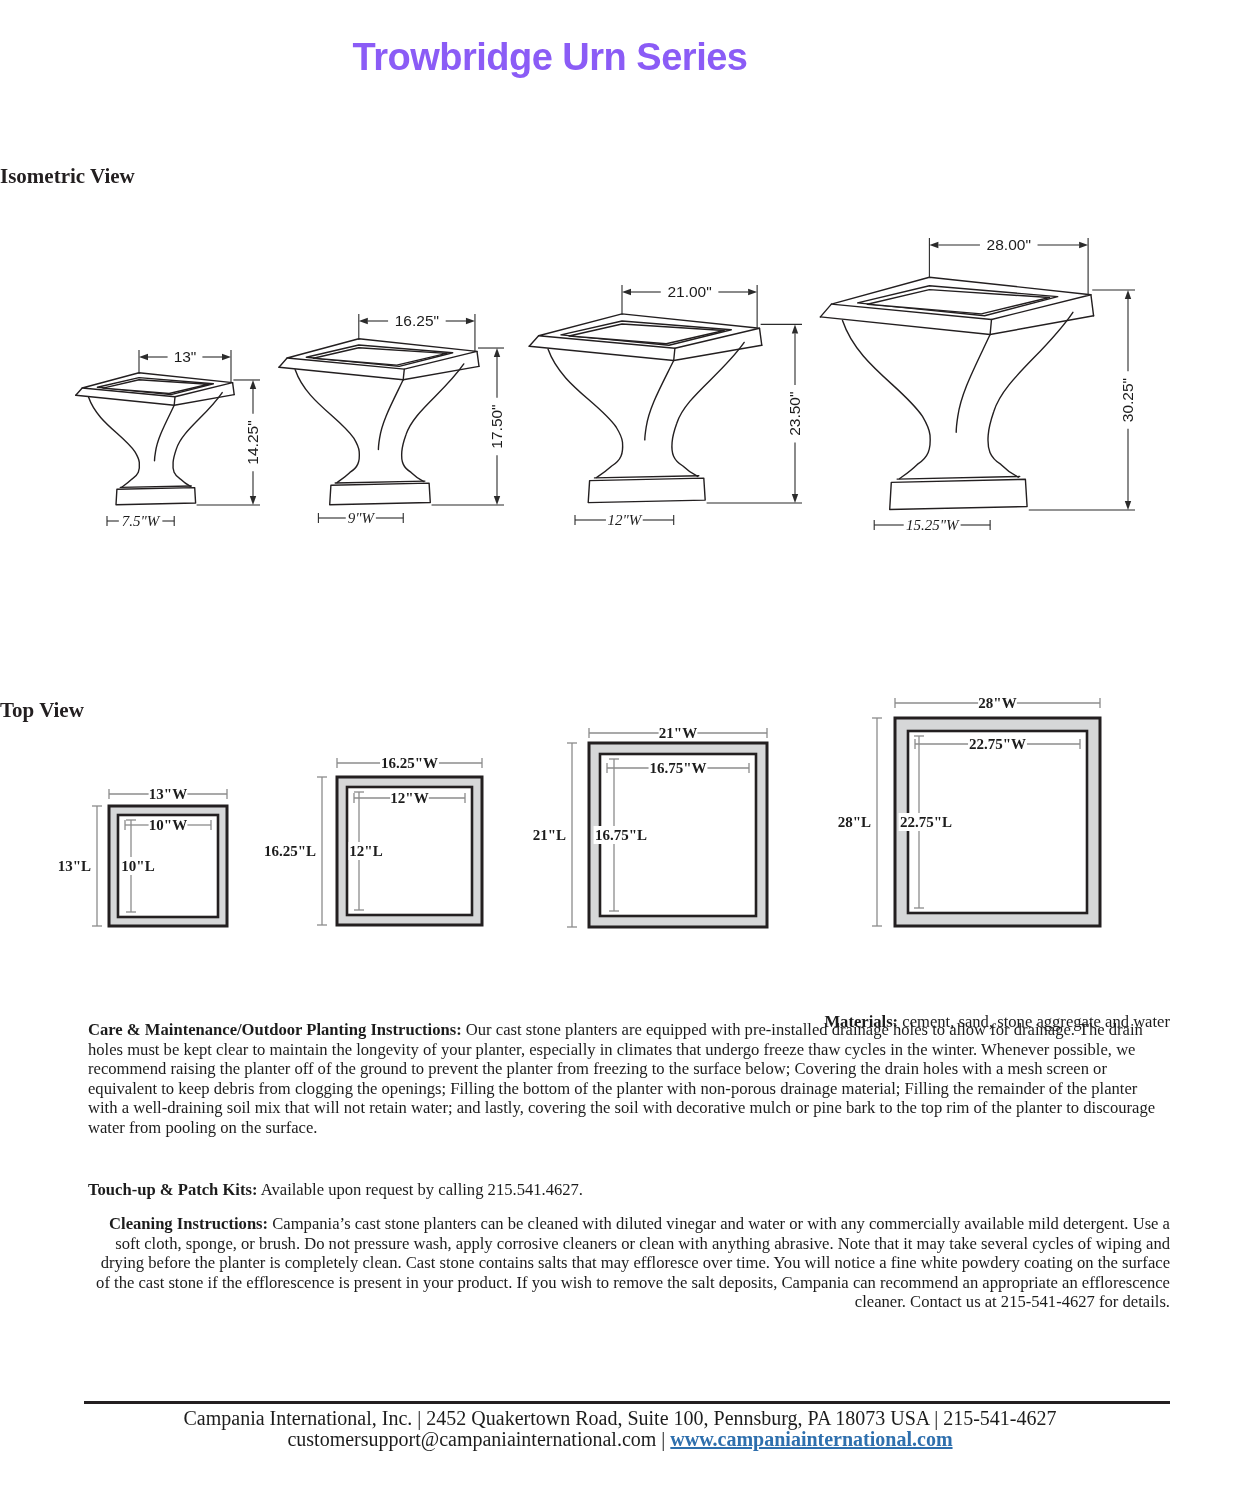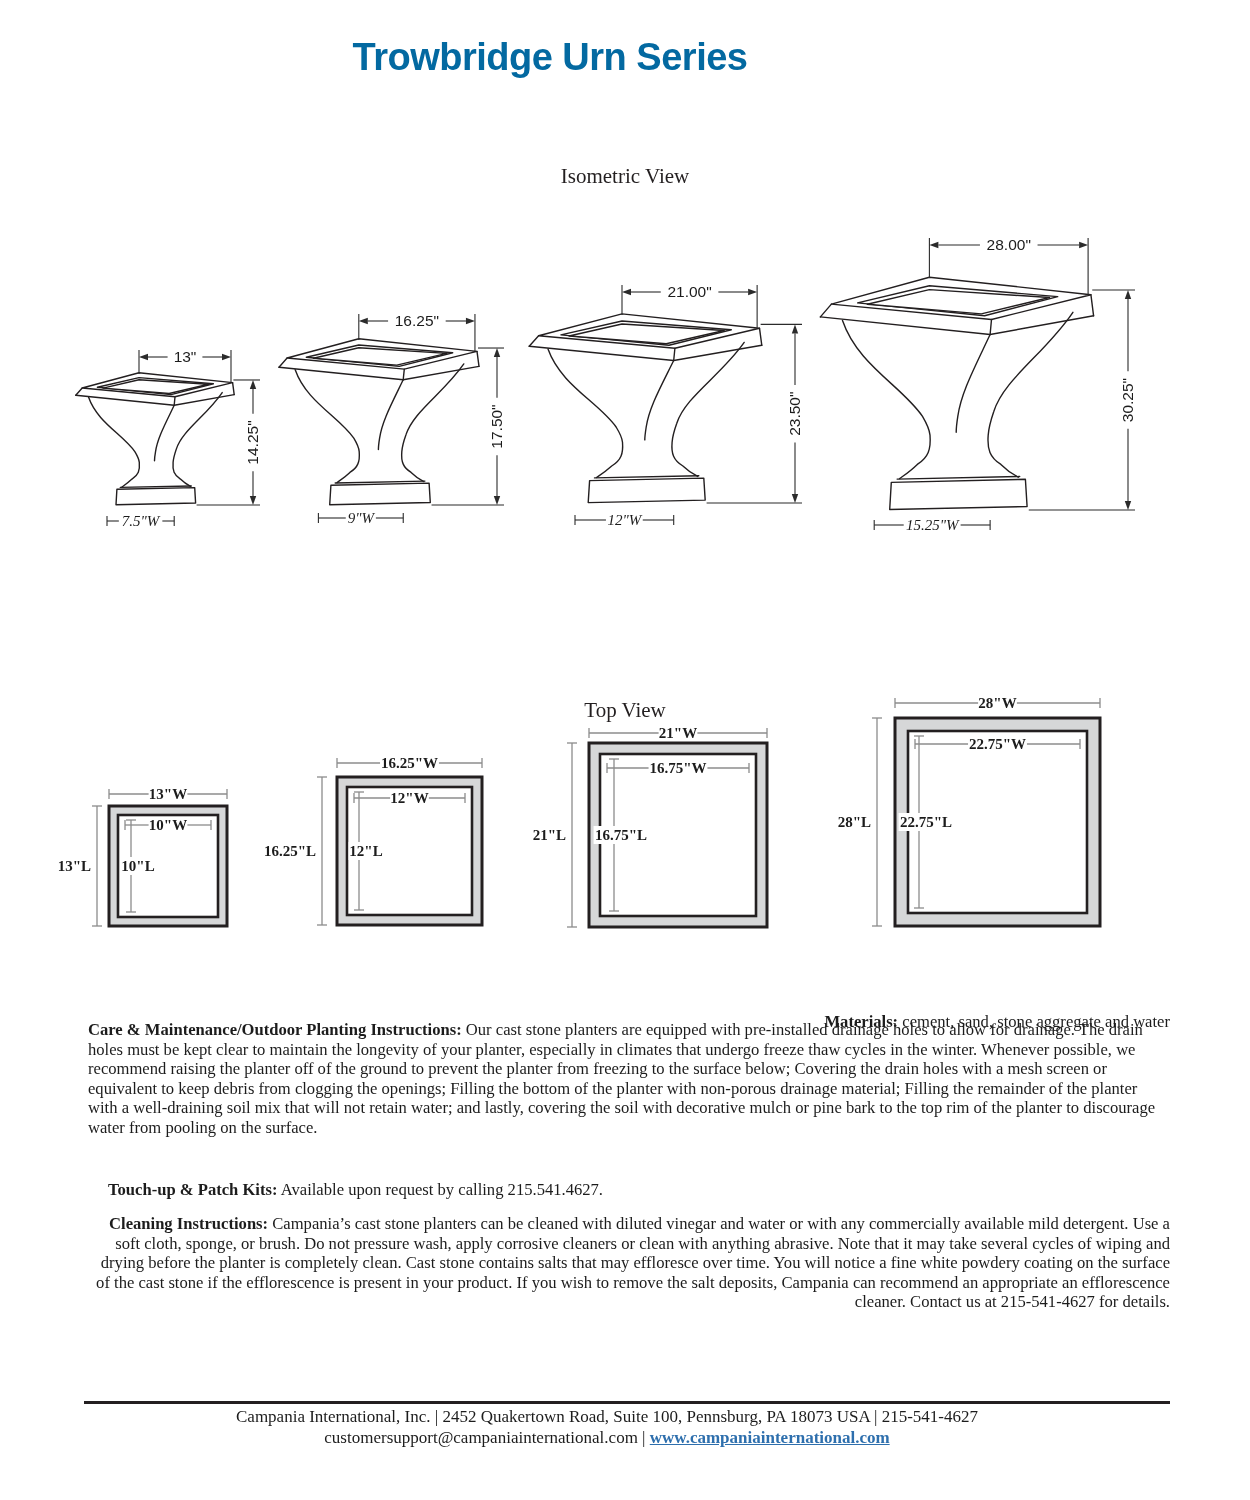--- a/index.html
+++ b/index.html
@@ -1,33 +1,33 @@
 <!DOCTYPE html>
 <html><head>
 <meta charset="utf-8">
 <style>
   html,body{margin:0;padding:0;}
   body{width:1250px;height:1500px;position:relative;background:#ffffff;
        font-family:"Liberation Serif",serif;color:#1a1a1a;overflow:hidden;}
   .abs{position:absolute;}
   #title{top:36px;left:0;width:1100px;text-align:center;
          font-family:"Liberation Sans",sans-serif;font-weight:700;font-size:38px;
-         color:#0369a1;letter-spacing:-0.5px;}
-  .sec-head{left:0;width:1250px;text-align:center;font-weight:400;font-size:21px;color:#231f20;}
+         color:#8b5cf6;letter-spacing:-0.5px;}
+  .sec-head{left:0;width:1250px;font-weight:700;font-size:21px;color:#231f20;}
   #iso-head{top:164px;}
   #top-head{top:698px;}
   #drawing{position:absolute;top:0;left:0;}
   .para{left:88px;width:1082px;font-size:16.6px;line-height:19.5px;color:#1c1c1c;}
   .para b{font-weight:700;}
   #sec-materials{top:1012px;text-align:right;}
   #sec-care{top:1020px;}
-  #sec-touchup{top:1180px;margin-left:20px;}
+  #sec-touchup{top:1180px;}
   #sec-cleaning{top:1214px;text-align:right;}
   #footer-rule{top:1401px;left:84px;width:1086px;height:3px;background:#231f20;}
-  .footer-line{left:67px;width:1080px;text-align:center;font-size:17px;color:#1c1c1c;}
+  .footer-line{left:80px;width:1080px;text-align:center;font-size:20px;color:#1c1c1c;}
   #f1{top:1407px;}
   #f2{top:1428px;}
   #footer-link{color:#2e6fad;text-decoration:underline;cursor:pointer;font-weight:bold;}
   
   .ink{stroke:#231f20;stroke-width:1.4;fill:none;stroke-linejoin:round;stroke-linecap:round;}
   .inkfill{stroke:#231f20;stroke-width:1.4;fill:#ffffff;stroke-linejoin:round;}
   .dimline{stroke:#2b2b2b;stroke-width:1.1;fill:none;}
   .dimarrow{fill:#2b2b2b;stroke:none;}
   .tvline{stroke:#8c8c8c;stroke-width:1.3;fill:none;}
   text.dim-sans{font:15.5px "Liberation Sans",sans-serif;fill:#1c1c1c;}

